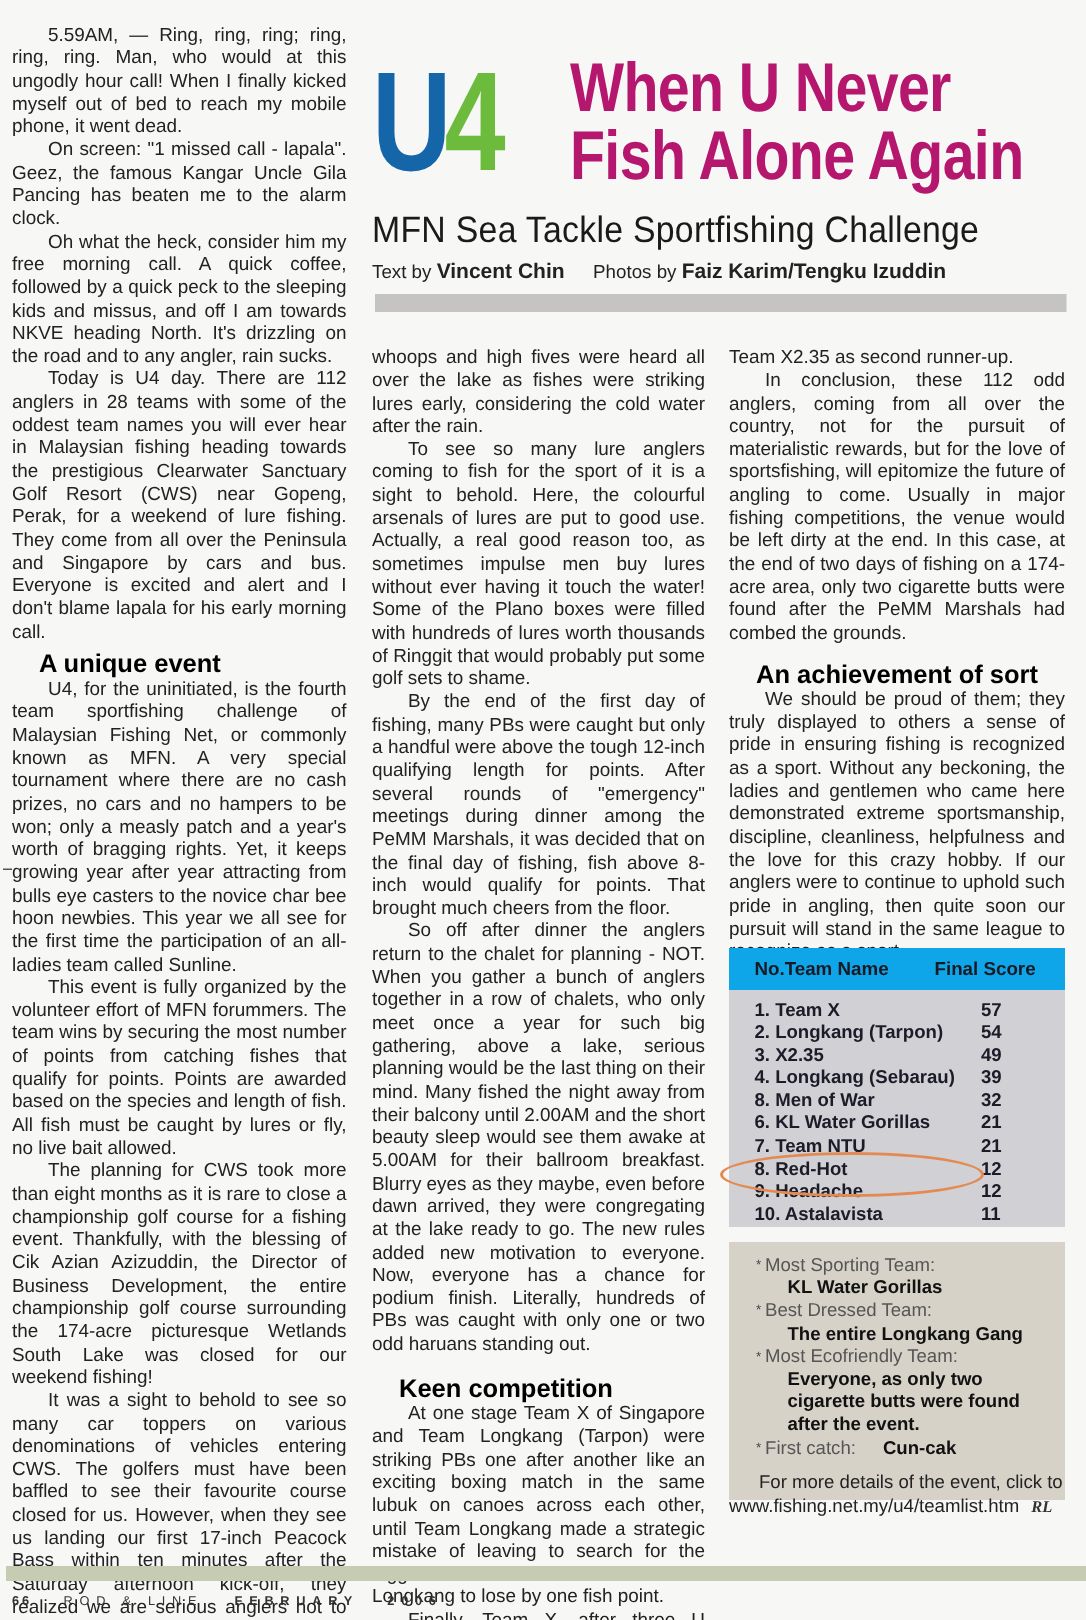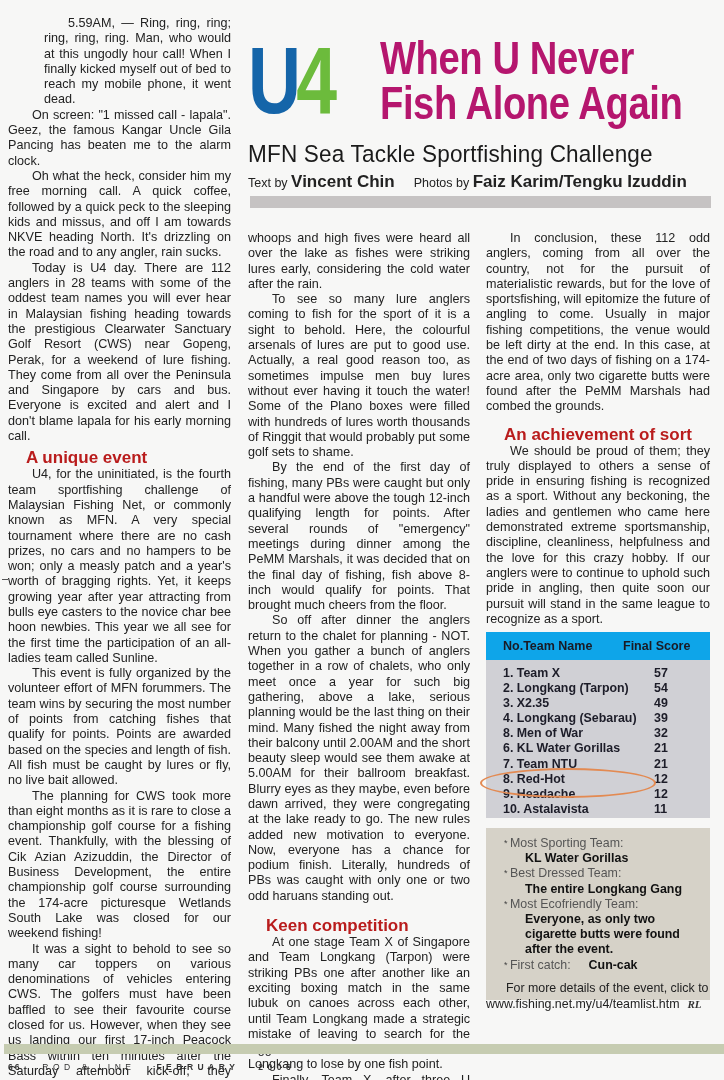--- a/index.html
+++ b/index.html
@@ -7,41 +7,41 @@
     width: 724px; height: 1080px; background: #f7f7f6; position: relative; overflow: hidden;
     font-family: "Liberation Sans", sans-serif; color: #1c1c1c;
   }
   .col {
     position: absolute; font-size: 12.6px; line-height: 15.3px; text-align: justify;
     font-family: "Liberation Sans", sans-serif; color: #222;
   }
   .col p { margin: 0; text-indent: 24px; }
   .col p.noindent { text-indent: 0; }
   .col h2 {
-    margin: 4px 0 0 18px; font-size: 17px; line-height: 19px; font-weight: bold; color: #b91c1c;
+    margin: 4px 0 0 18px; font-size: 17px; line-height: 19px; font-weight: bold; color: #000000;
     text-indent: 0;
   }
   #col1 { left: 8px; top: 14px; width: 223px; }
   #col2 { left: 248px; top: 231px; width: 222px; }
   #col3 { left: 486px; top: 231px; width: 224px; }
-  #col1 p:first-child { margin-top: 2px; margin-left: 36px; }
+  #col1 p:first-child { margin-top: 2px; }
 
   
   .title-block { position: absolute; left: 248px; top: 32px; width: 470px; height: 170px; }
   .u4 { position: absolute; left: 0; top: 2px; font-family: "Liberation Sans", sans-serif; font-weight: bold;
         font-size: 94px; line-height: 94px; letter-spacing: -6px; transform: scaleX(0.78); transform-origin: left top; }
   .u4 .u { color: #1565a9; }
   .u4 .four { color: #6cbb3c; }
   .headline { position: absolute; left: 132px; top: 4px; color: #b5166e; font-weight: bold;
               font-size: 46px; line-height: 45px; transform: scaleX(0.83); transform-origin: left top; white-space: nowrap;
               letter-spacing: -0.5px; }
   .subtitle { position: absolute; left: 0; top: 108px; font-size: 24.5px; line-height: 28px; color: #1a1a1a;
               white-space: nowrap; transform: scaleX(0.92); transform-origin: left top; letter-spacing: 0.2px; }
   .credits { position: absolute; left: 0; top: 140px; font-size: 12.5px; color: #222; white-space: nowrap; }
-  .credits b { font-size: 17px; }
+  .credits b { font-size: 14px; }
   .credits .gap { display: inline-block; width: 12px; }
   .title-bar { position: absolute; left: 250px; top: 196px; width: 461px; height: 12px; background: #c6c3c3; }
 
   
   .score-box { position: absolute; left: 486px; top: 632px; width: 224px; height: 186px; background: #d0d0d5; }
   .score-head { background: #0ea5e9; height: 28px; display: flex; align-items: center; padding-left: 17px;
                 font-weight: bold; font-size: 12.5px; color: #1a1a24; }
   .score-head .h-name { width: 120px; }
   .score-rows { padding: 6px 0 0 17px; font-size: 12.4px; line-height: 15.1px; color: #1c1c28; font-weight: bold; }
   .score-row { display: flex; }
@@ -109,20 +109,21 @@
   <p class="noindent">whoops and high fives were heard all over the lake as fishes were striking lures early, considering the cold water after the rain.</p>
   <p>To see so many lure anglers coming to fish for the sport of it is a sight to behold. Here, the colourful arsenals of lures are put to good use.  Actually, a real good reason too, as sometimes impulse men buy lures without ever having it touch the water!  Some of the Plano boxes were filled with hundreds of lures worth thousands of Ringgit that would probably put some golf sets to shame.</p>
   <p>By the end of the first day of fishing, many PBs were caught but only a handful were above the tough 12-inch qualifying length for points.  After several rounds of "emergency" meetings during dinner among the PeMM Marshals, it was decided that on the final day of fishing, fish above 8-inch would qualify for points. That brought much cheers from the floor.</p>
   <p>So off after dinner the anglers return to the chalet for planning - NOT.  When you gather a bunch of anglers together in a row of chalets, who only meet once a year for such big gathering, above a lake, serious planning would be the last thing on their mind.  Many fished the night away from their balcony until 2.00AM and the short beauty sleep would see them awake at 5.00AM for their ballroom breakfast. Blurry eyes as they maybe, even before dawn arrived, they were congregating at the lake ready to go.  The new rules added new motivation to everyone.  Now, everyone has a chance for podium finish. Literally, hundreds of PBs was caught with only one or two odd haruans standing out.</p>
   <h2 style="margin-top:12px;">Keen competition</h2>
   <p>At one stage Team X of Singapore and Team Longkang (Tarpon) were striking PBs one after another like an exciting boxing match in the same lubuk on canoes across each other, until Team Longkang made a strategic mistake of leaving to search for the bigger ones.  This mistake cost Team Longkang to lose by one fish point.</p>
   <p>Finally, Team X, after three U outings becomes the U4 champion with Team Longkang (Tarpon) as first runner-up and</p>
 </div>
 
 <div class="col" id="col3">
+  <p class="noindent">Team X2.35 as second runner-up.</p>
   <p>In conclusion, these 112 odd anglers, coming from all over the country, not for the pursuit of materialistic rewards, but for the love of sportsfishing, will epitomize the future of angling to come.  Usually in major fishing competitions, the venue would be left dirty at the end.  In this case, at the end of two days of fishing on a 174-acre area, only two cigarette butts were found after the PeMM Marshals had combed the grounds.</p>
   <h2 style="margin-top:10px;">An achievement of sort</h2>
   <p>We should be proud of them; they truly displayed to others a sense of pride in ensuring fishing is recognized as a sport. Without any beckoning, the ladies and gentlemen who came here demonstrated extreme sportsmanship, discipline, cleanliness, helpfulness and the love for this crazy hobby.  If our anglers were to continue to uphold such pride in angling, then quite soon our pursuit will stand in the same league to recognize as a sport.</p>
 </div>
 
 <div class="score-box">
   <div class="score-head">
     <span class="h-name">No.Team Name</span>
     <span>Final Score</span>
   </div>

